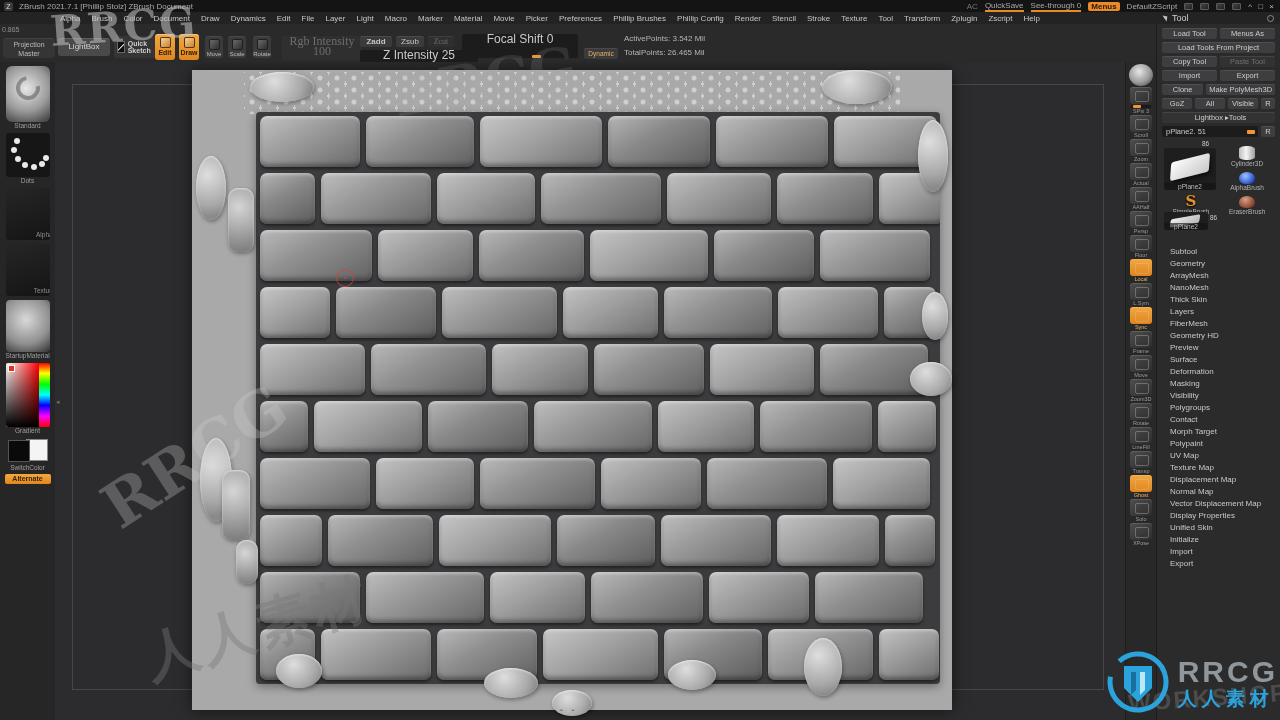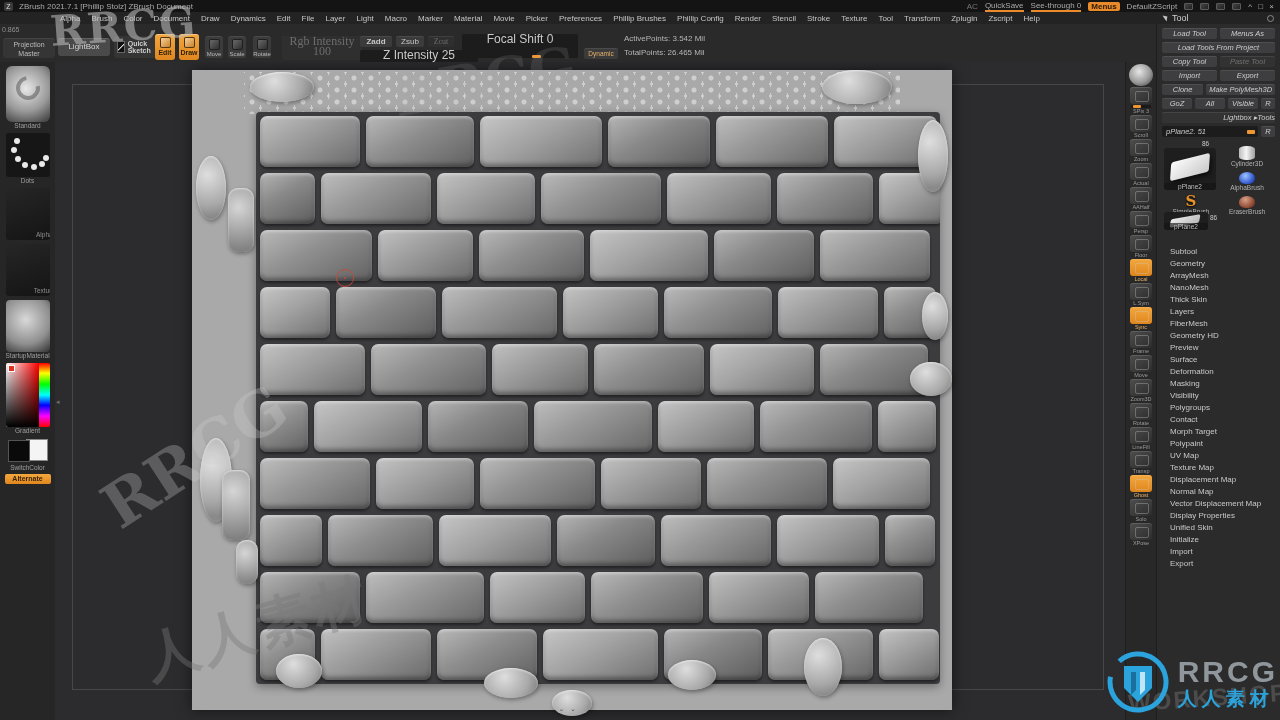--- a/index.html
+++ b/index.html
@@ -110,21 +110,21 @@
     box-shadow:inset 0 1px 0 rgba(255,255,255,.12); position:relative; }
   .rs-item .icn::after { content:""; position:absolute; left:5px; top:4px; width:12px; height:9px; border:1px solid rgba(200,200,200,.35); border-radius:2px; }
   .rs-item.active .icn { background:linear-gradient(#f3a83d,#df851e); }
   .rs-item.active { color:#e8b169; }
   .rs-item .minislider { margin:1px auto 0; width:20px; height:3px; background:#1a1a1a; border-radius:1px; position:relative; }
   .rs-item .minislider::after { content:""; position:absolute; left:2px; top:0; width:8px; height:3px; background:#ef9631; border-radius:1px; }
 
   
   .tool-panel { position:absolute; left:1156px; top:24px; width:124px; height:696px; background:#2b2b2b;
     border-left:1px solid #1d1d1d; padding:4px 5px; }
-  .tp-row { display:flex; gap:3px; margin-bottom:3px;font-style:italic; }
+  .tp-row { display:flex; gap:3px; margin-bottom:3px; }
   .tp-btn { flex:1; height:11px; background:#3e3e40; border-radius:2px; color:#cdcdcd; font-size:7.5px;
     line-height:11px; text-align:center; box-shadow:inset 0 1px 0 rgba(255,255,255,.09); white-space:nowrap; overflow:hidden; }
   .tp-btn.dim { color:#707070; background:#323232; }
   .tp-btn.sq { flex:0 0 14px; }
   .tp-slider { flex:1; height:11px; background:#1c1c1c; border-radius:2px; color:#c9c9c9; font-size:7.5px;
     line-height:11px; text-align:left; padding-left:4px; position:relative; }
   .tp-slider::after { content:""; position:absolute; right:3px; top:4px; width:8px; height:4px; background:#ef9631; border-radius:1px; }
   .thumbs { position:relative; height:100px; margin-top:3px; }
   .thumb-main { position:absolute; left:2px; top:8px; width:52px; height:42px; background:#1e1e1e; border-radius:3px; overflow:hidden; }
   .plane-shape { position:absolute; left:6px; top:10px; width:40px; height:18px; background:linear-gradient(150deg,#fdfdfd,#c9c9c9);
@@ -527,21 +527,21 @@
       <div class="tp-btn" style="flex:.6">Clone</div>
       <div class="tp-btn">Make PolyMesh3D</div>
     </div>
     <div class="tp-row">
       <div class="tp-btn">GoZ</div>
       <div class="tp-btn">All</div>
       <div class="tp-btn">Visible</div>
       <div class="tp-btn sq">R</div>
     </div>
     <div class="tp-row">
-      <div class="tp-btn" style="background:#333;text-align:right;padding-left:4px">Lightbox ▸Tools</div>
+      <div class="tp-btn" style="background:#333;text-align:center;padding-left:4px">Lightbox ▸Tools</div>
     </div>
     <div class="tp-row">
       <div class="tp-slider">pPlane2.  51</div>
       <div class="tp-btn sq">R</div>
     </div>
 
     <div class="thumbs">
       <span class="badge" style="left:40px;top:0">86</span>
       <div class="thumb-main">
         <div class="plane-shape"></div>

